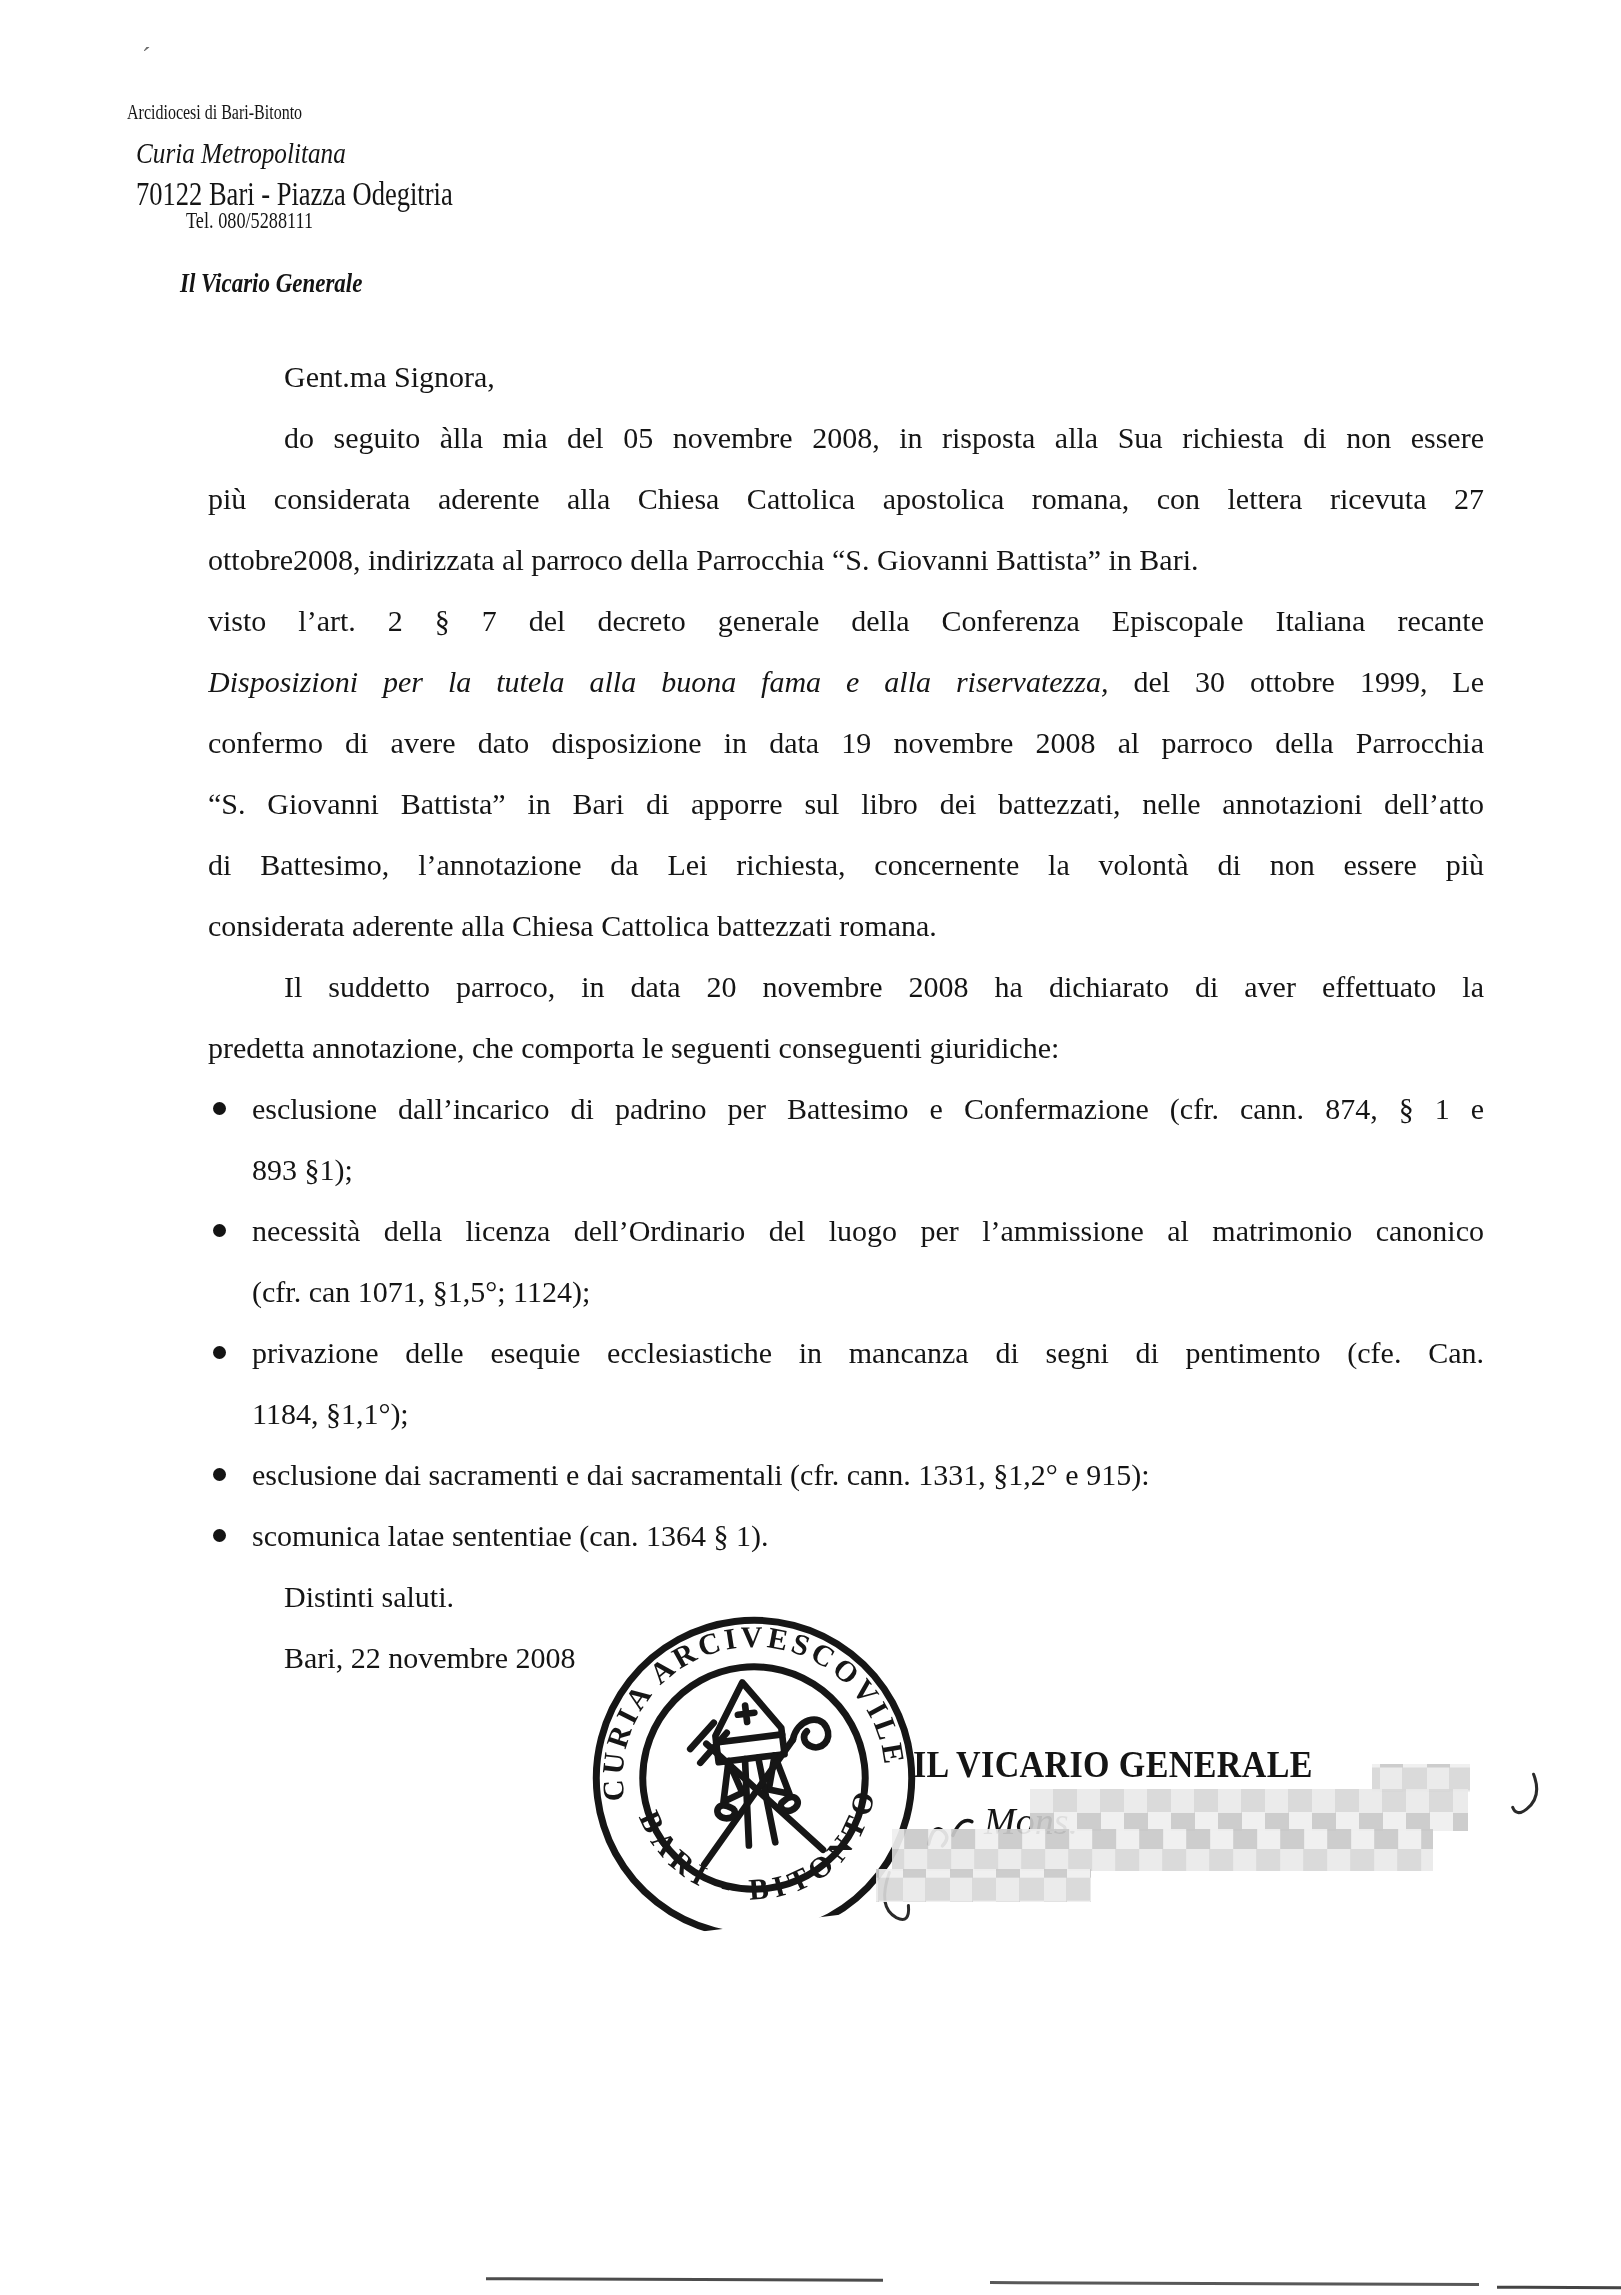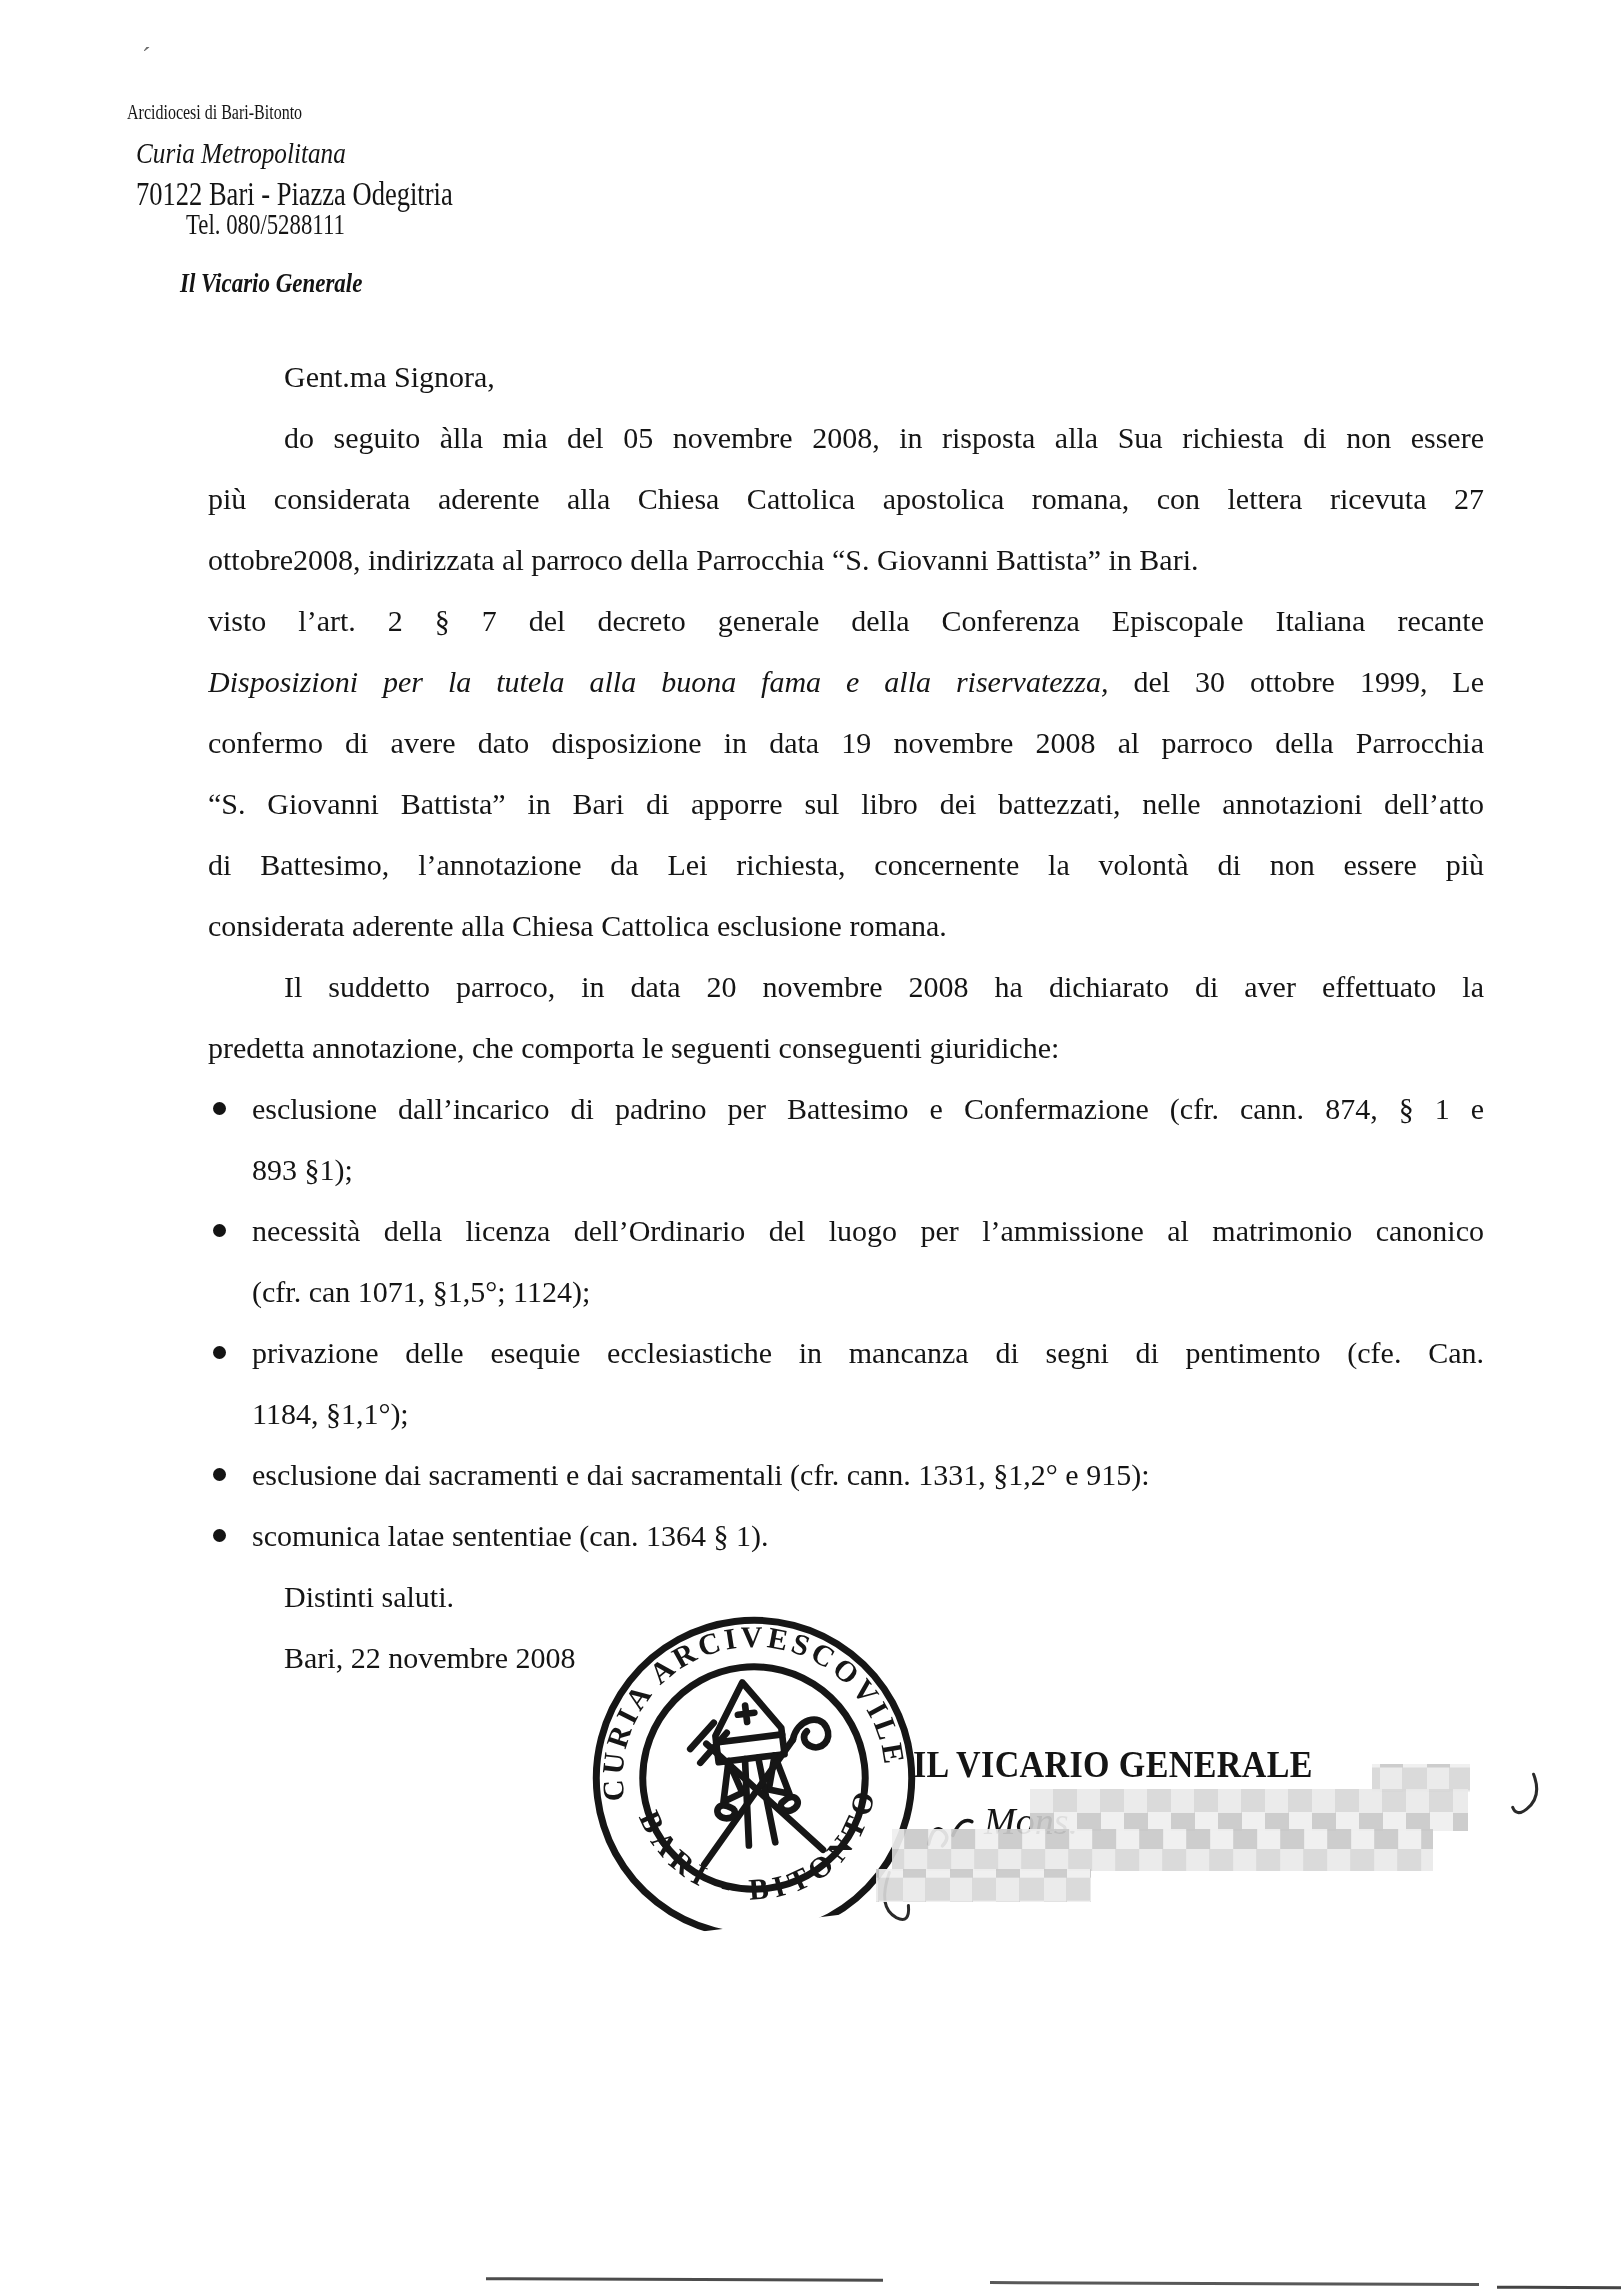--- a/index.html
+++ b/index.html
@@ -15,21 +15,21 @@
   .abs{position:absolute;}
   .cond{display:inline-block;transform-origin:left top;white-space:nowrap;}
 
   
   .lh1{left:127px;top:101px;font-size:20px;}
   .lh1 .cond{transform:scaleX(.80);}
   .lh2{left:136px;top:136px;font-size:30px;font-style:italic;}
   .lh2 .cond{transform:scaleX(.84);}
   .lh3{left:136px;top:175px;font-size:34px;}
   .lh3 .cond{transform:scaleX(.78);}
-  .lh4{left:186px;top:207px;font-size:30px;}
+  .lh4{left:186px;top:207px;font-size:24px;}
   .lh4 .cond{transform:scaleX(.76);}
   .lh-role{left:180px;top:267px;font-size:28px;font-style:italic;font-weight:bold;}
   .lh-role .cond{transform:scaleX(.82);}
   .artifact-accent{left:142px;top:42px;font-size:26px;color:#6a6a6a;}
 
   
   #letter-body{
     left:208px;top:346px;width:1276px;
     font-size:30px;line-height:61px;font-family:Liberation Serif, serif;
   }
@@ -105,21 +105,21 @@
         <div class="jline ind"><span>do seguito àlla mia del 05 novembre 2008, in risposta alla Sua richiesta di non essere</span></div>
         <div class="jline"><span>più considerata aderente alla Chiesa Cattolica apostolica romana, con lettera ricevuta 27</span></div>
         <div class="jline end"><span>ottobre2008, indirizzata al parroco della Parrocchia “S. Giovanni Battista” in Bari.</span></div>
       </div>
     <div>
         <div class="jline"><span>visto l’art. 2 § 7 del decreto generale della Conferenza Episcopale Italiana recante</span></div>
         <div class="jline"><span class="it">Disposizioni per la tutela alla buona fama e alla riservatezza,</span><span> del 30 ottobre 1999, Le</span></div>
         <div class="jline"><span>confermo di avere dato disposizione in data 19 novembre 2008 al parroco della Parrocchia</span></div>
         <div class="jline"><span>“S. Giovanni Battista” in Bari di apporre sul libro dei battezzati, nelle annotazioni dell’atto</span></div>
         <div class="jline"><span>di Battesimo, l’annotazione da Lei richiesta, concernente la volontà di non essere più</span></div>
-        <div class="jline end"><span>considerata aderente alla Chiesa Cattolica esclusione romana.</span></div>
+        <div class="jline end"><span>considerata aderente alla Chiesa Cattolica battezzati romana.</span></div>
       </div>
     <div>
         <div class="jline ind"><span>Il suddetto parroco, in data 20 novembre 2008 ha dichiarato di aver effettuato la</span></div>
         <div class="jline end"><span>predetta annotazione, che comporta le seguenti conseguenti giuridiche:</span></div>
       </div>
 
     <div class="bullet">
       <span class="dot"></span>
       <div>
           <div class="jline"><span>esclusione dall’incarico di padrino per Battesimo e Confermazione (cfr. cann. 874, § 1 e</span></div>

